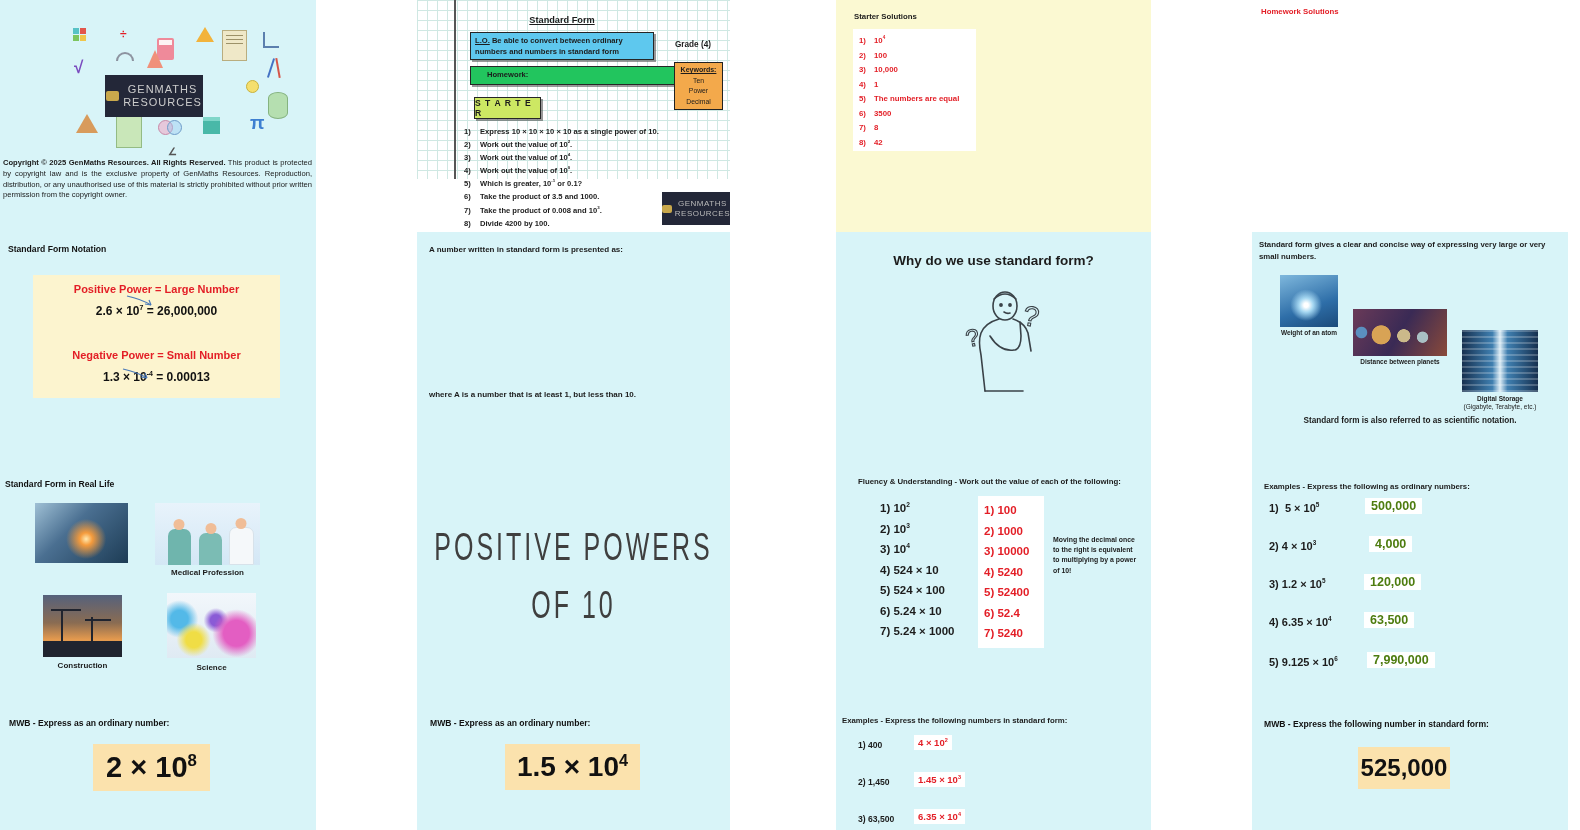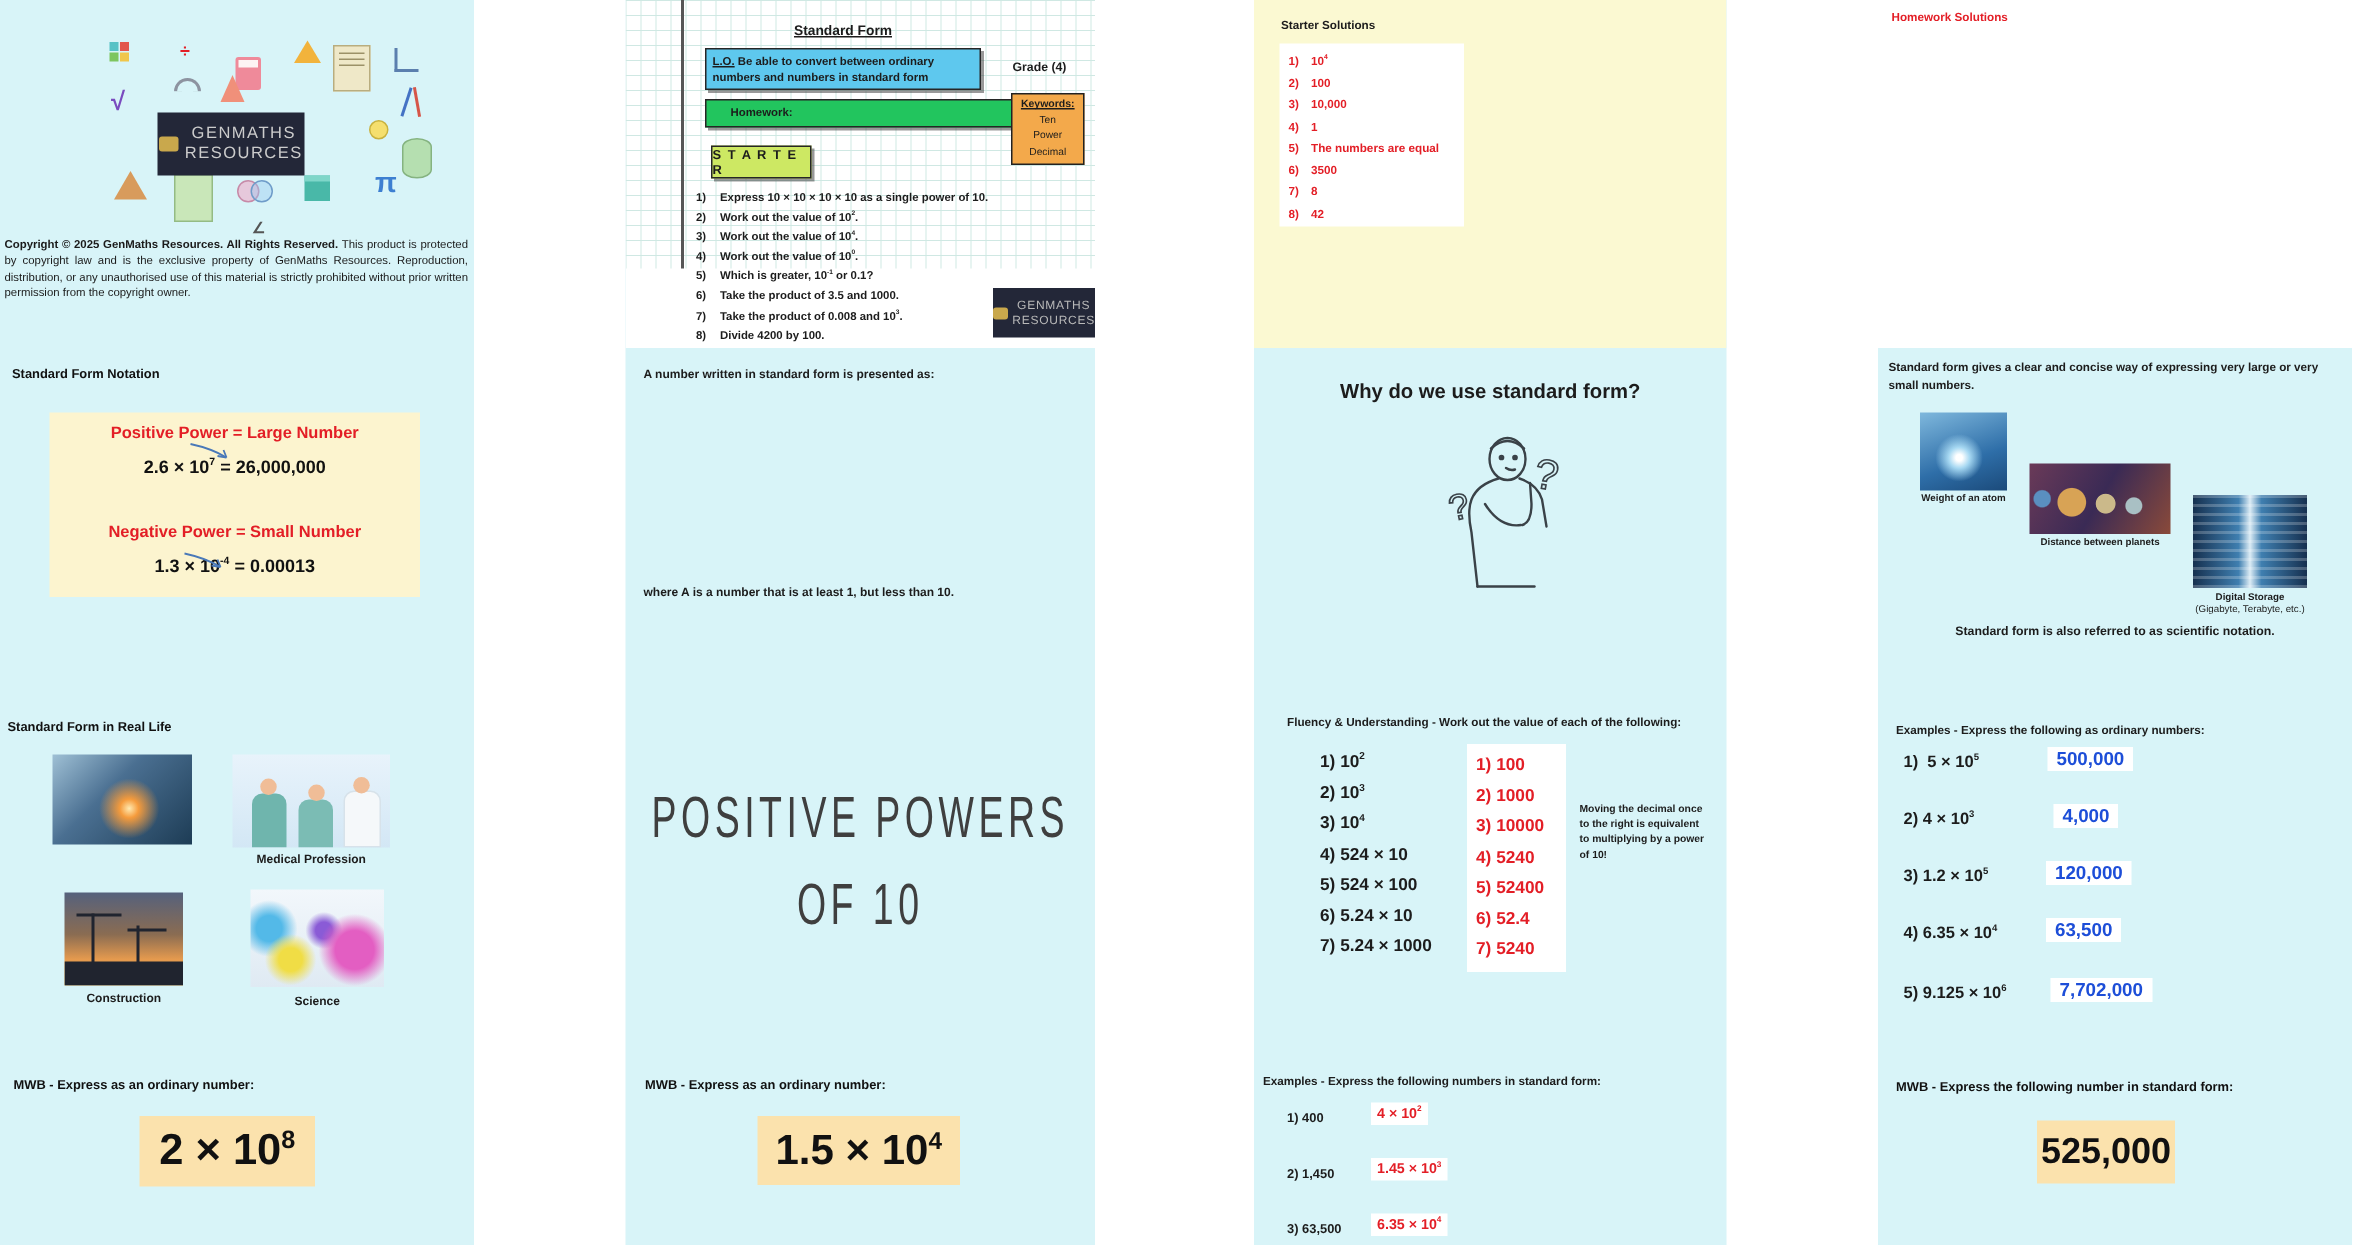--- a/index.html
+++ b/index.html
@@ -114,21 +114,21 @@
       radial-gradient(circle at 30% 55%, #d8a355 0 13%, transparent 14%),
       radial-gradient(circle at 54% 57%, #cbb98a 0 11%, transparent 12%),
       radial-gradient(circle at 74% 60%, #a9c0c4 0 7%, transparent 8%),
       radial-gradient(circle at 9% 50%, #5a8fc0 0 6%, transparent 7%),
       linear-gradient(120deg,#6a3a58 0%,#3a2a55 50%,#8a4a3a 100%); }
   .img-server { background:
       repeating-linear-gradient(0deg, rgba(255,255,255,.22) 0 2px, transparent 2px 6px),
       linear-gradient(90deg,#16304f 0%,#3f7fb0 40%,#dcecf5 50%,#3f7fb0 60%,#16304f 100%); }
   .cap4 { position:absolute; font-size:6.5px; font-weight:bold; text-align:center; }
   .ord-q { position:absolute; font-size:11px; font-weight:bold; }
-  .ord-a { position:absolute; background:#fff; color:#1d4ed8; font-size:12.5px; font-weight:bold; padding:1px 6px; }
+  .ord-a { position:absolute; background:#fff; color:#4d7c0f; font-size:12.5px; font-weight:bold; padding:1px 6px; }
 </style>
 </head>
 <body>
 
 <div id="canvas">
 
   <div id="col1" class="col">
 
     <div class="abs" style="left:0;top:0;width:316px;height:158px;">
       <div class="doodle sq4" style="left:73px;top:28px;">
@@ -414,21 +414,21 @@
       <div class="ord-q" style="left:17px;top:308px;"><span>2)</span> <span>4 × 10</span><sup>3</sup></div>
       <div class="ord-a" style="left:117px;top:304px;">4,000</div>
 
       <div class="ord-q" style="left:17px;top:346px;"><span>3)</span> <span>1.2 × 10</span><sup>5</sup></div>
       <div class="ord-a" style="left:112px;top:342px;">120,000</div>
 
       <div class="ord-q" style="left:17px;top:384px;"><span>4)</span> <span>6.35 × 10</span><sup>4</sup></div>
       <div class="ord-a" style="left:112px;top:380px;">63,500</div>
 
       <div class="ord-q" style="left:17px;top:424px;"><span>5)</span> <span>9.125 × 10</span><sup>6</sup></div>
-      <div class="ord-a" style="left:115px;top:420px;">7,702,000</div>
+      <div class="ord-a" style="left:115px;top:420px;">7,990,000</div>
 
       <div class="h-small" style="left:12px;top:487px;">MWB - Express the following number in standard form:</div>
       <div class="mwb-box" style="left:106px;top:515px;width:92px;height:42px;font-size:24px;">
         <span>525,000</span>
       </div>
     </div>
   </div>
 
 </div>
 

